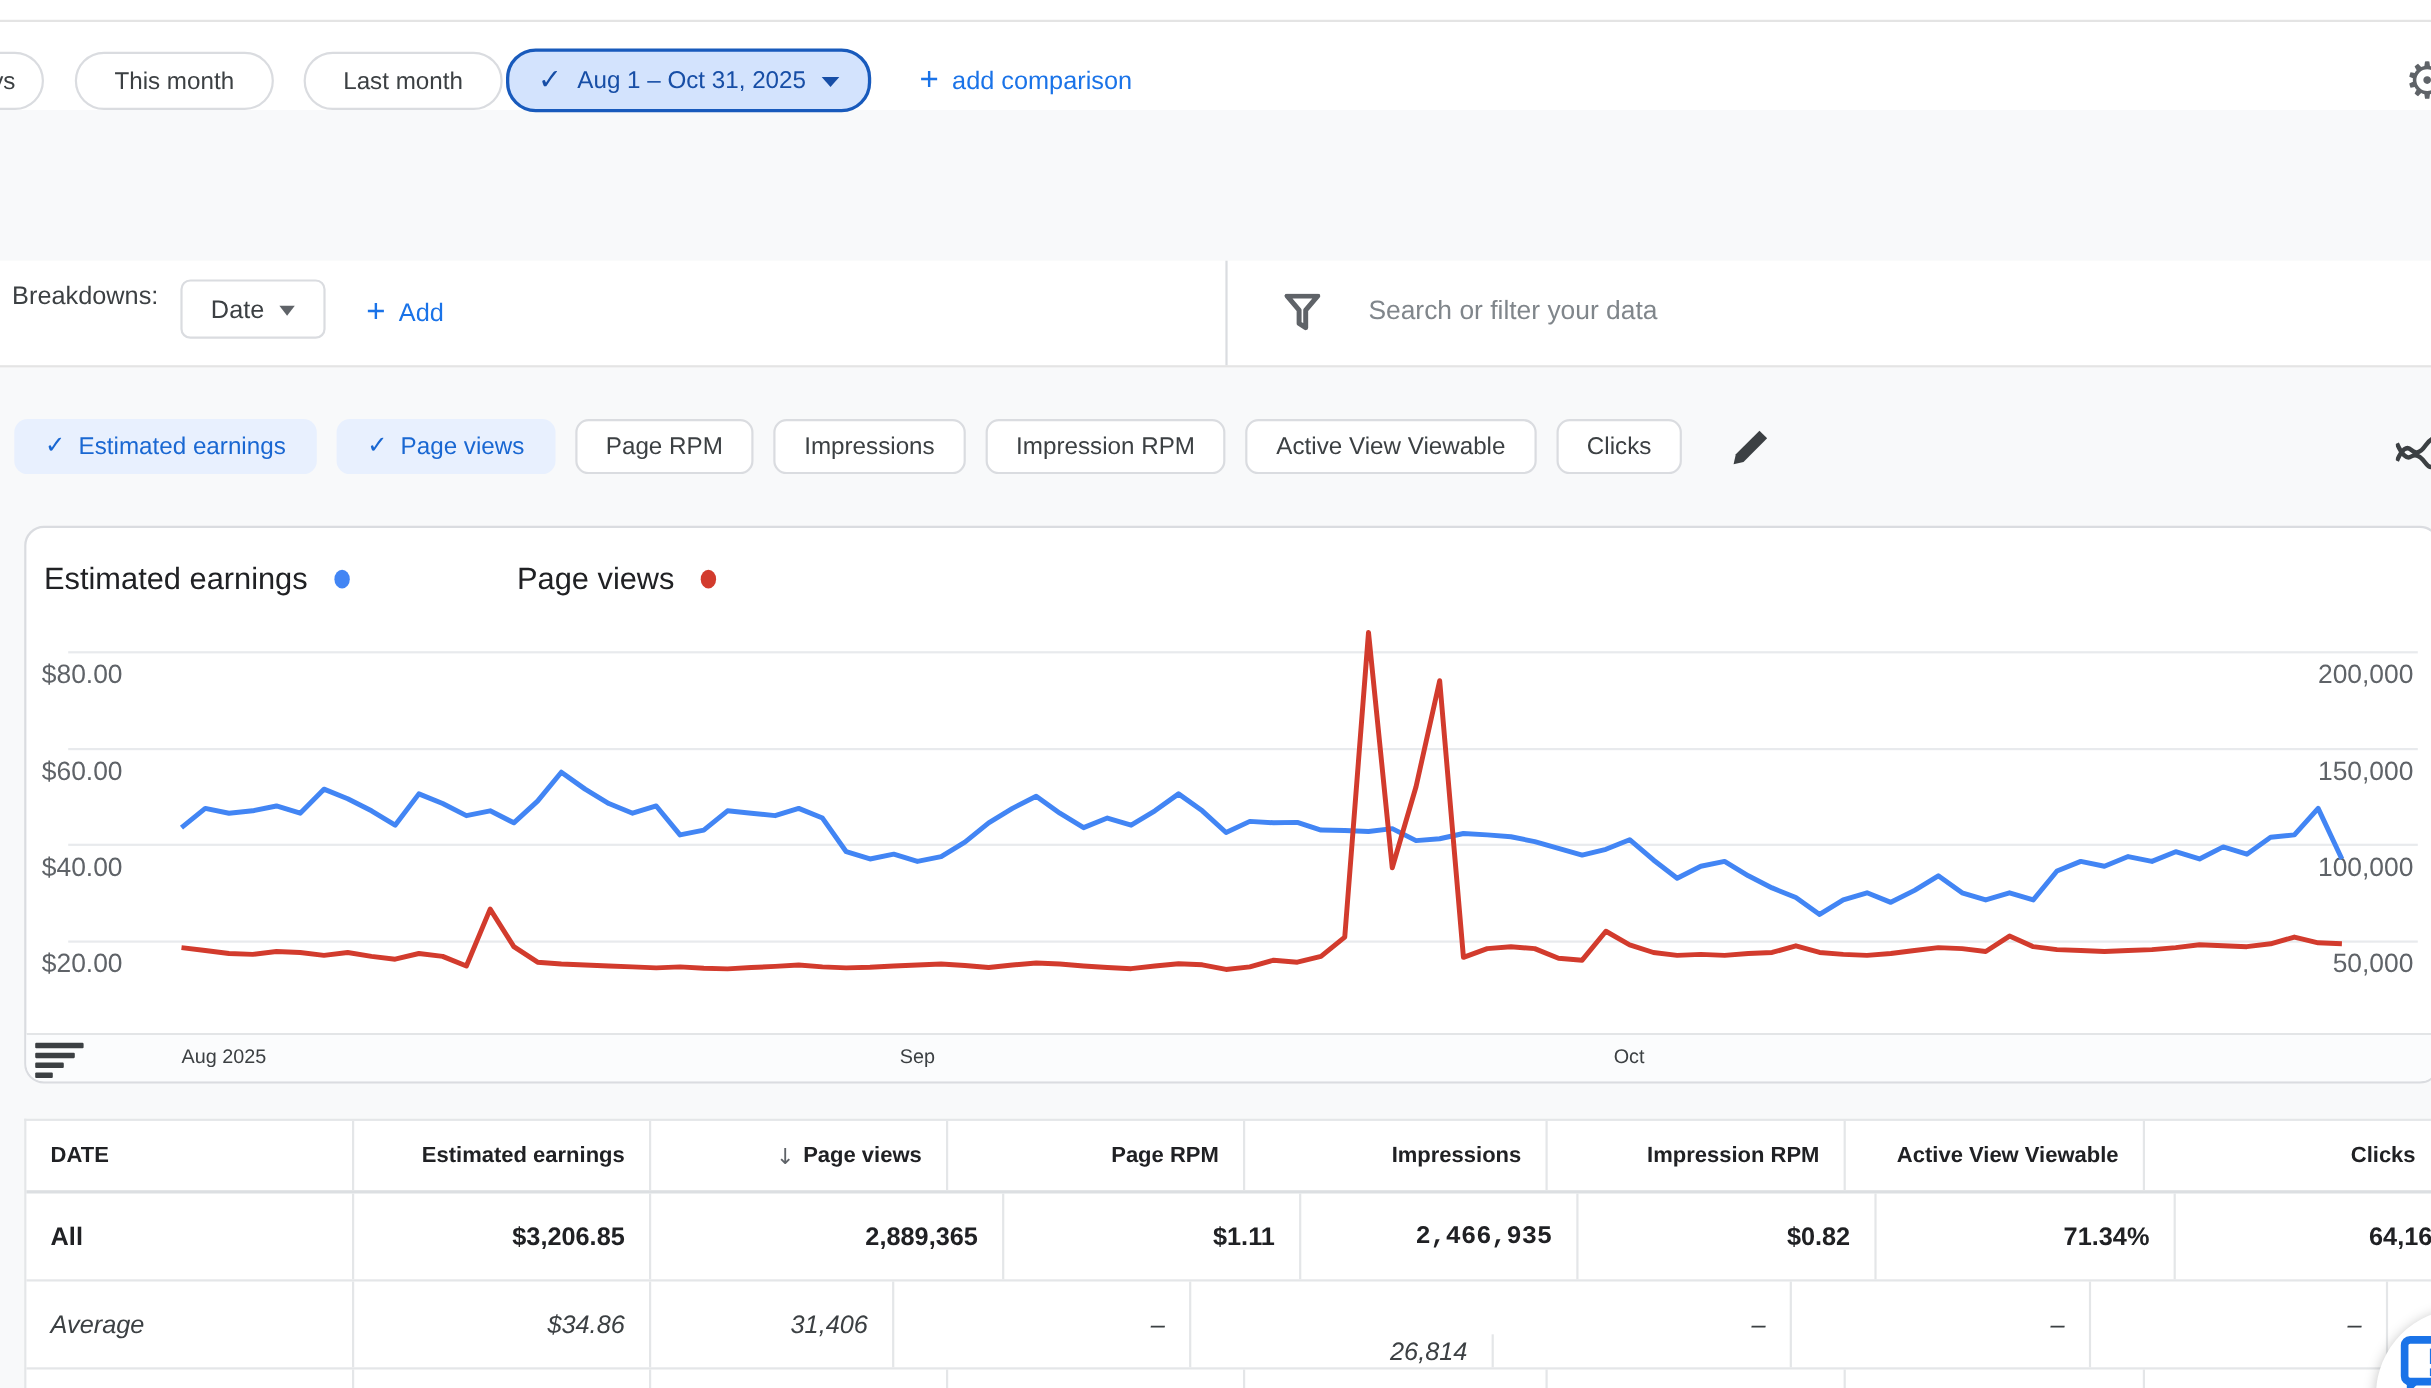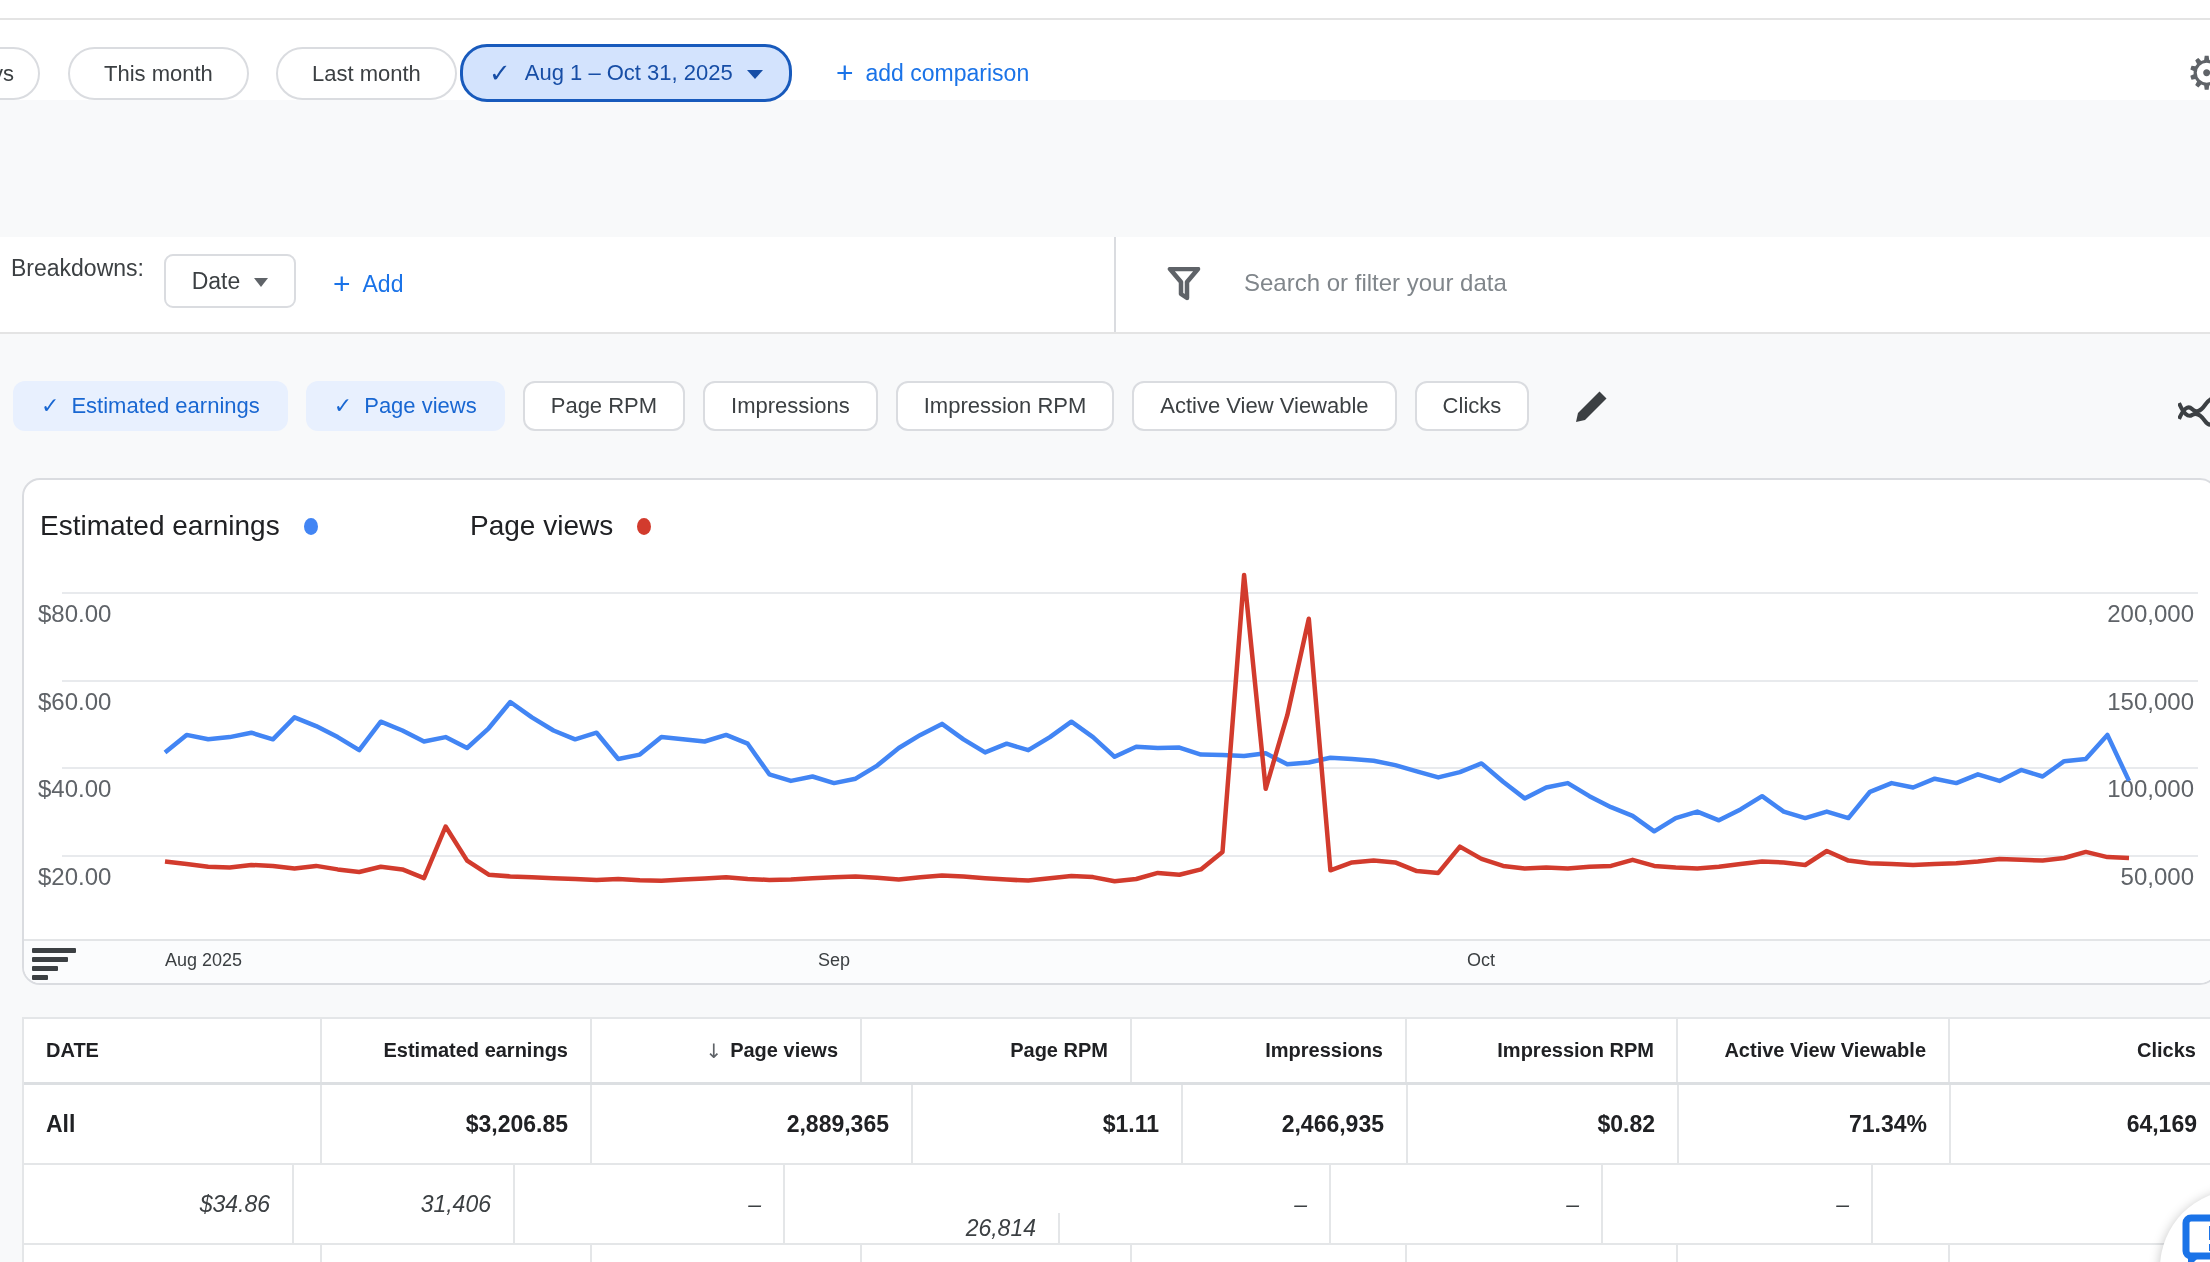--- a/index.html
+++ b/index.html
@@ -235,26 +235,27 @@
         <div class="cell al-r" style="width: 270px;">
           <span>Clicks</span>
         </div>
       </div>
     <div id="tbody">
         <div class="trow tbody-row bold">
           <div class="cell" style="width: 298px;">All</div>
           <div class="cell al-r" style="width: 270px;">$3,206.85</div>
           <div class="cell al-r" style="width: 321px;">2,889,365</div>
           <div class="cell al-r" style="width: 270px;">$1.11</div>
-          <div class="cell al-r" style="width: 225px;">2,466,935</div>
+          <div class="cell al-r" style="width: 252px; font-family: Liberation Mono, monospace;">2,466,935</div>
           <div class="cell al-r" style="width: 271px;">$0.82</div>
           <div class="cell al-r" style="width: 272px;">71.34%</div>
           <div class="cell al-r" style="width: 270px;">64,169</div>
         </div>
         <div class="trow tbody-row italic">
+          <div class="cell" style="width: 298px;">Average</div>
           <div class="cell al-r" style="width: 270px;">$34.86</div>
           <div class="cell al-r" style="width: 221px;">31,406</div>
           <div class="cell al-r" style="width: 270px;">–</div>
           <div class="cell al-r" style="width: 275px; margin-top: 48px;">26,814</div>
           <div class="cell al-r" style="width: 271px;">–</div>
           <div class="cell al-r" style="width: 272px;">–</div>
           <div class="cell al-r" style="width: 270px;">–</div>
         </div>
         <div class="trow tbody-row bold">
           <div class="cell" style="width: 298px;"></div>

